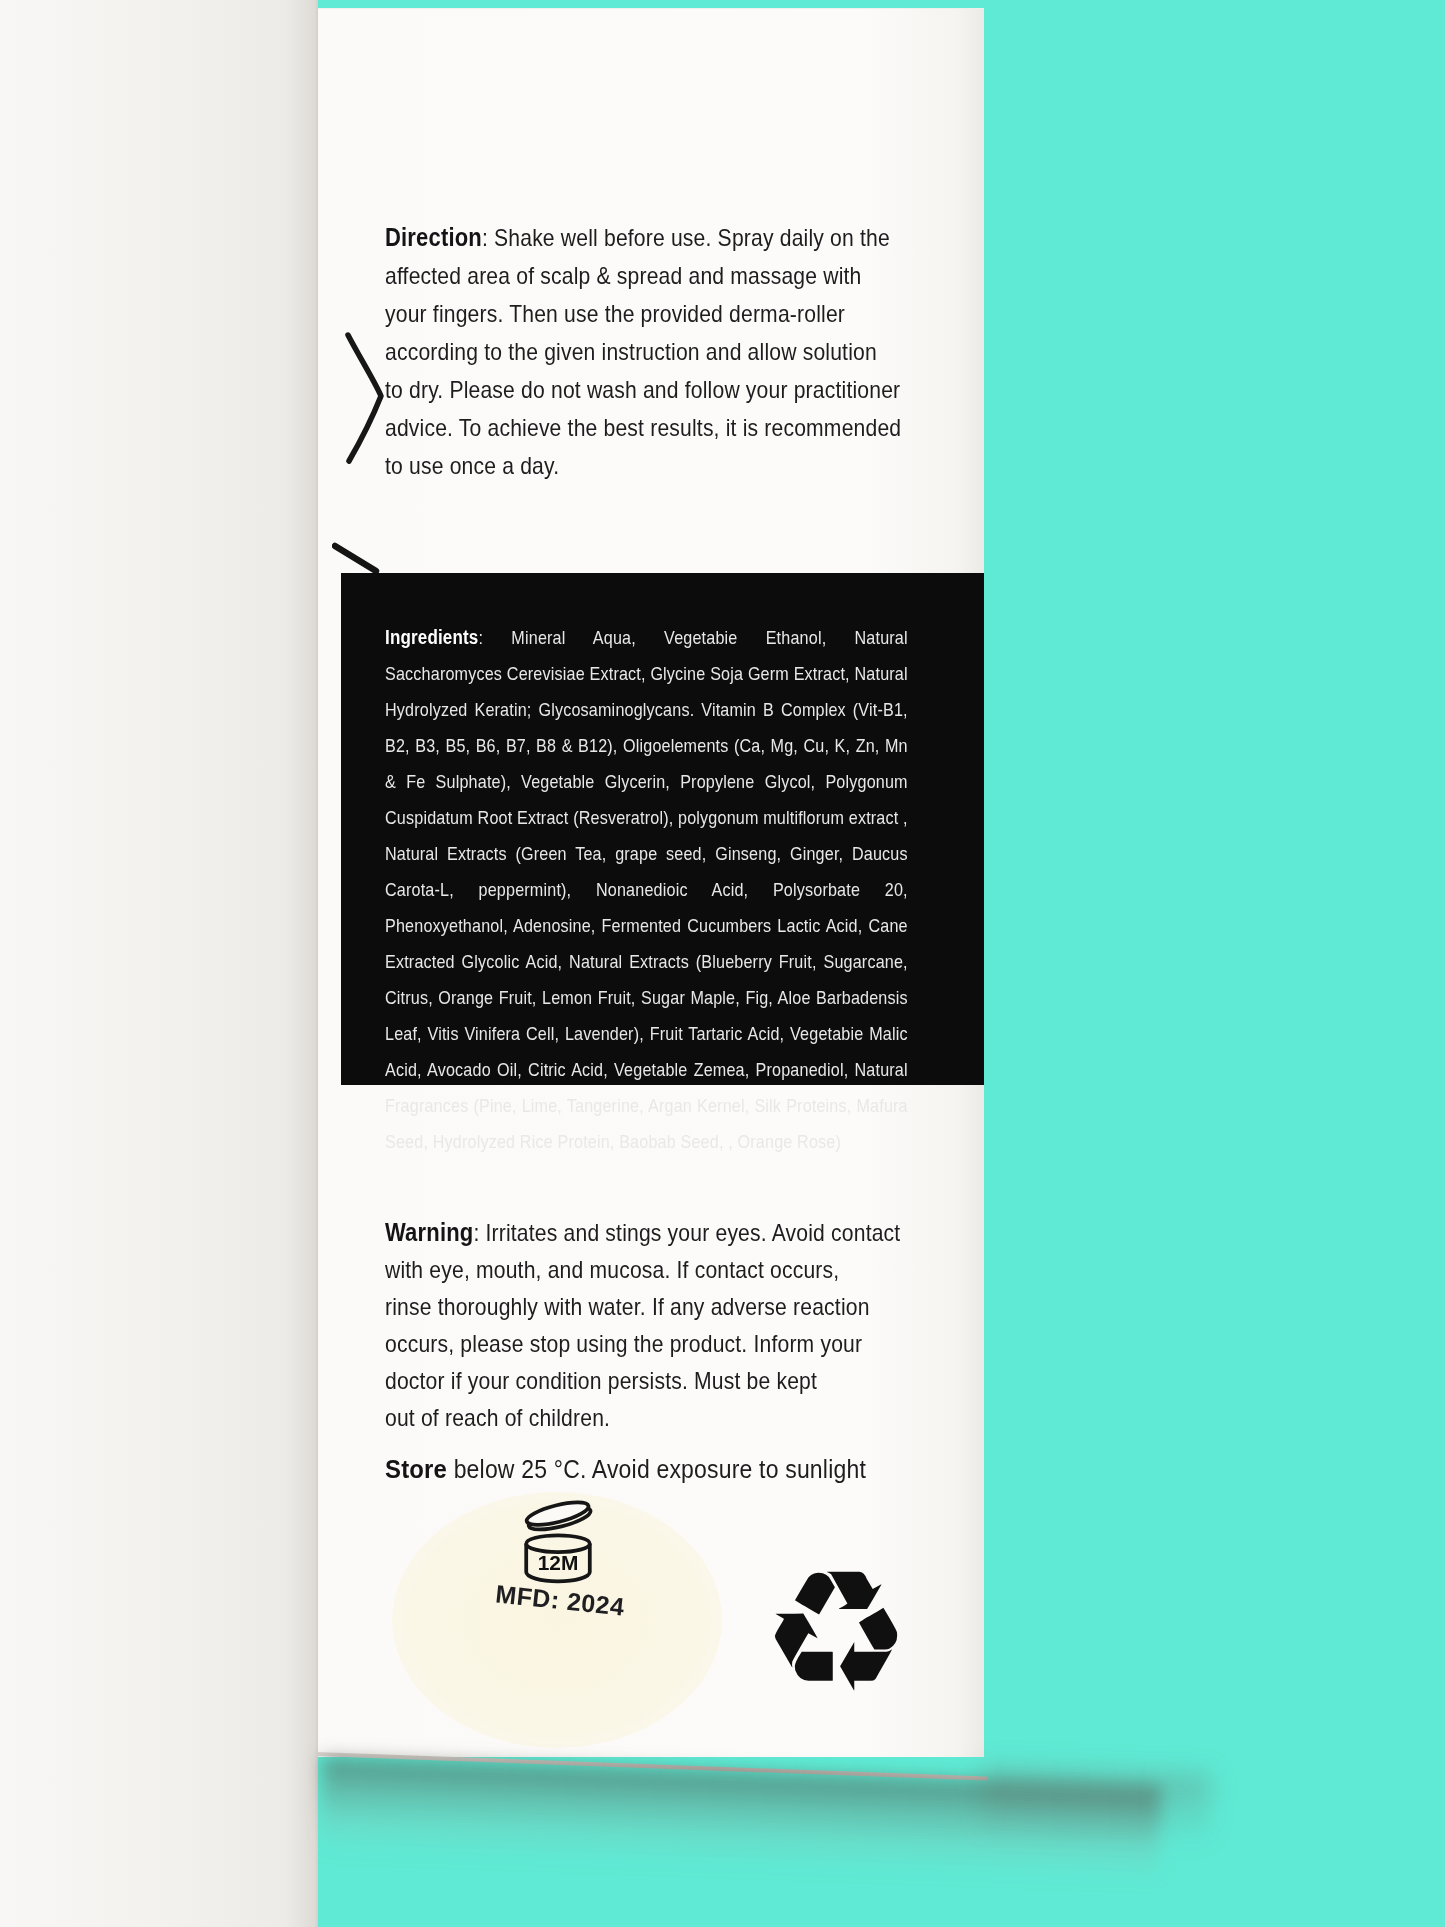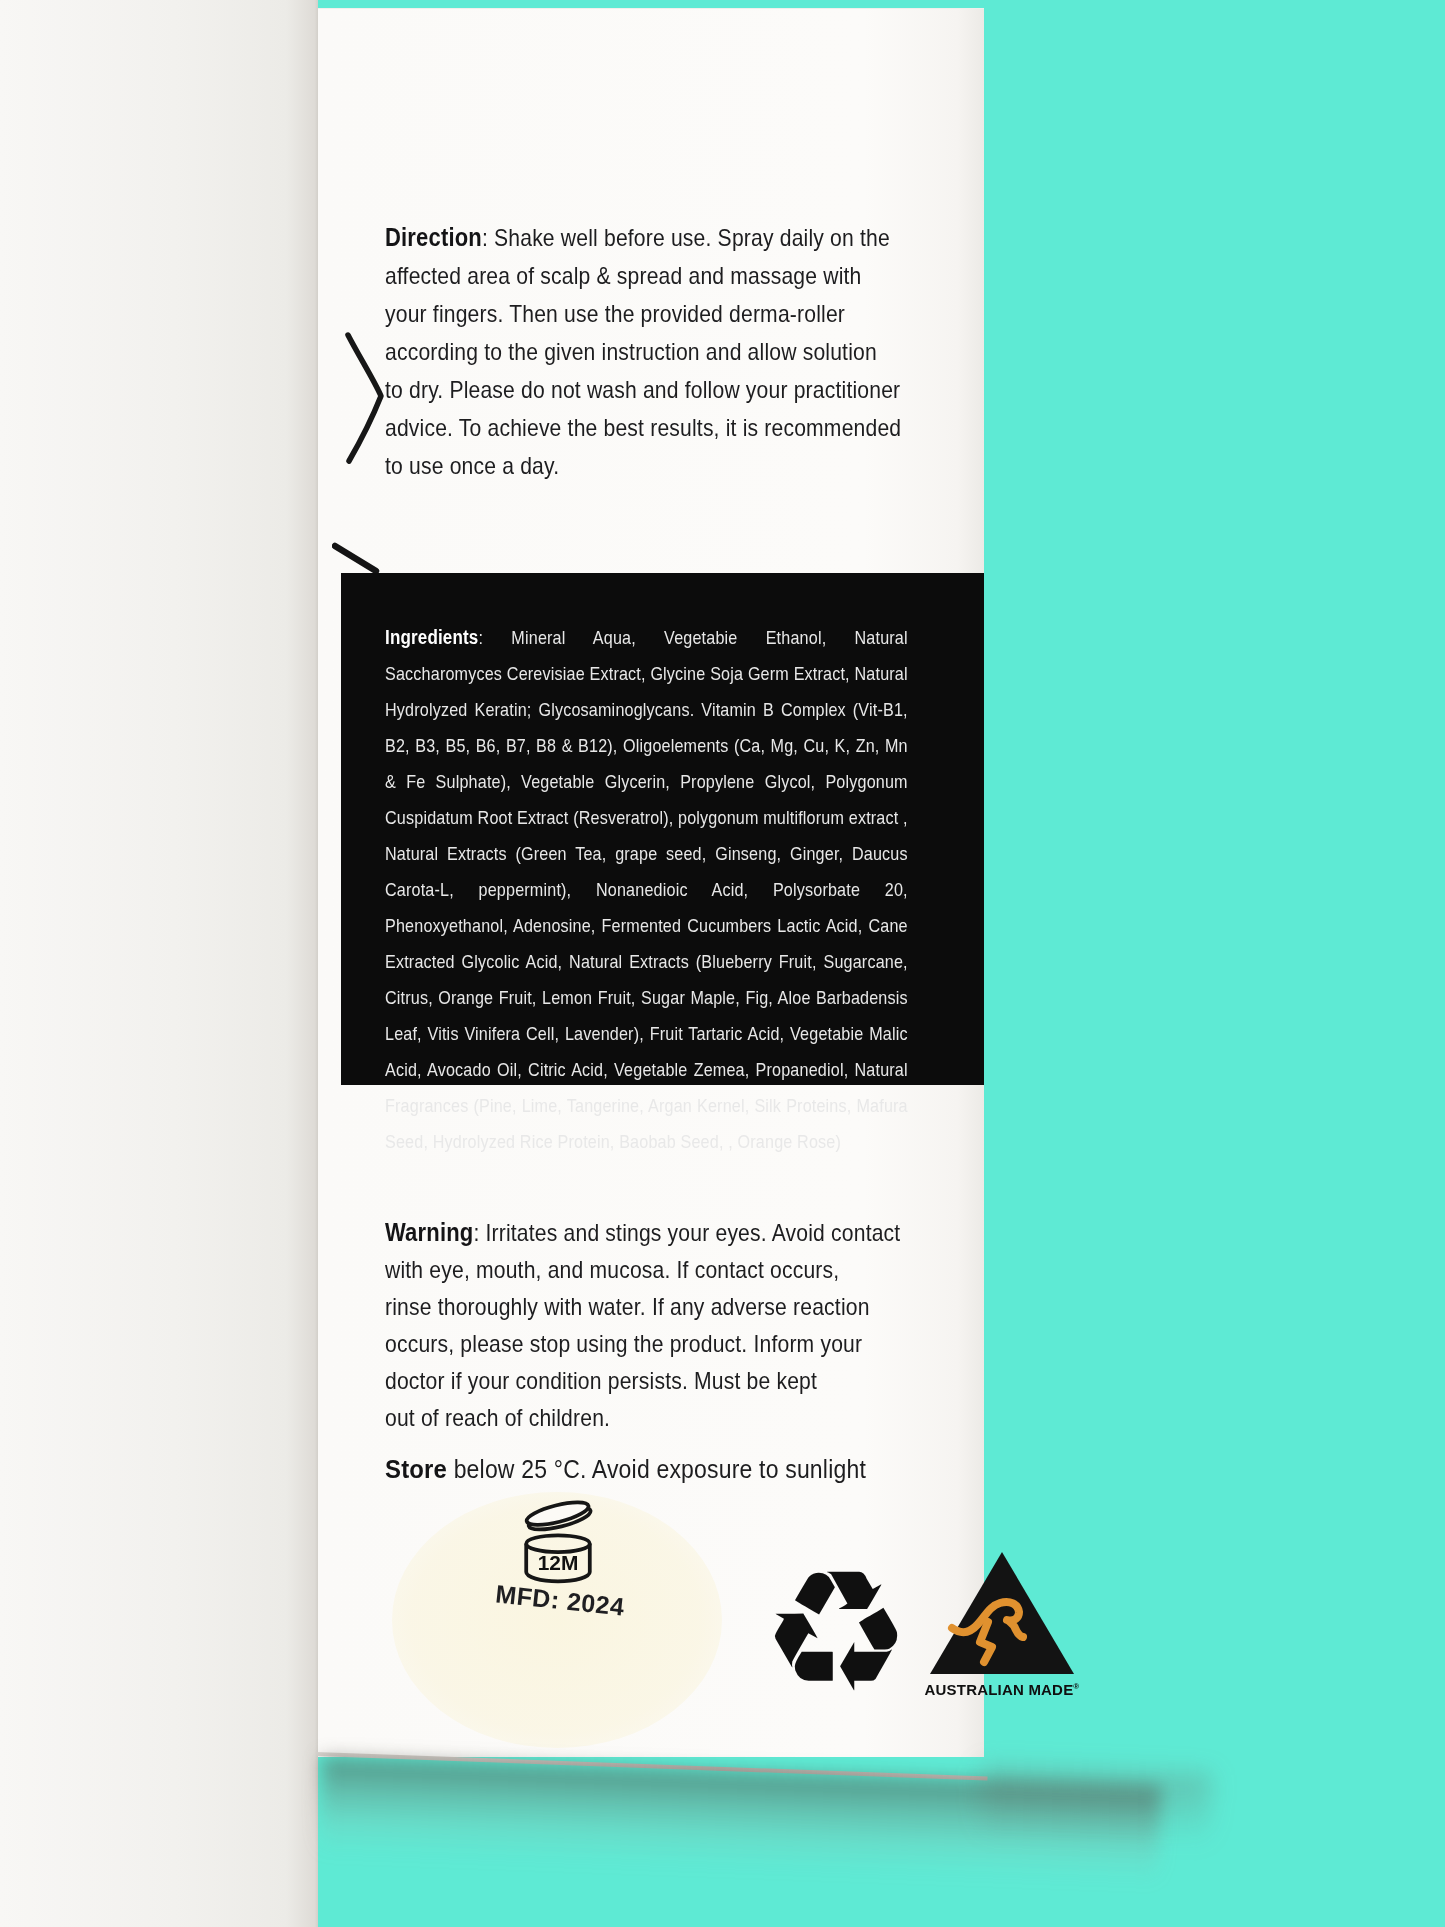--- a/index.html
+++ b/index.html
@@ -141,29 +141,18 @@
       <ellipse cx="55" cy="16" rx="38" ry="10" fill="#fcfaf6" stroke="#161616" stroke-width="4.5"></ellipse>
     </g>
     <path d="M17,52 v34 a38,11 0 0 0 76,0 v-34" fill="none" stroke="#161616" stroke-width="4.5"></path>
     <ellipse cx="55" cy="52" rx="38" ry="10" fill="none" stroke="#161616" stroke-width="4.5"></ellipse>
     <text x="55" y="84" text-anchor="middle" font-family="Liberation Sans, sans-serif" font-size="25" font-weight="700" fill="#111">12M</text>
   </svg>
   <div class="mfd">MFD: 2024</div>
 
   <div class="recycle">♻</div>
 
-  <div class="ausmade">
-    <svg width="160" height="130" viewBox="0 0 160 130">
-      <polygon points="80,4 8,126 152,126" fill="#131313"></polygon>
-      <g fill="none" stroke="#e0912f" stroke-width="8" stroke-linecap="round" stroke-linejoin="round">
-        <path d="M30,80 C40,87 48,85 56,76 C64,67 68,58 78,55 C88,52 96,56 97,64 C97,70 92,74 85,72"></path>
-        <path d="M66,74 L58,94 L70,99 L62,114"></path>
-        <path d="M88,74 C95,78 93,87 101,89"></path>
-      </g>
-    </svg>
-    <div class="ausmade-label"><span>AUSTRALIAN MADE</span><sup>®</sup></div>
-  </div>
 
   <div class="box-bottom-edge"></div>
   <div class="box-shadow"></div>
   <div class="box-shadow-far"></div>
 
 </div>
 
 </body></html>

